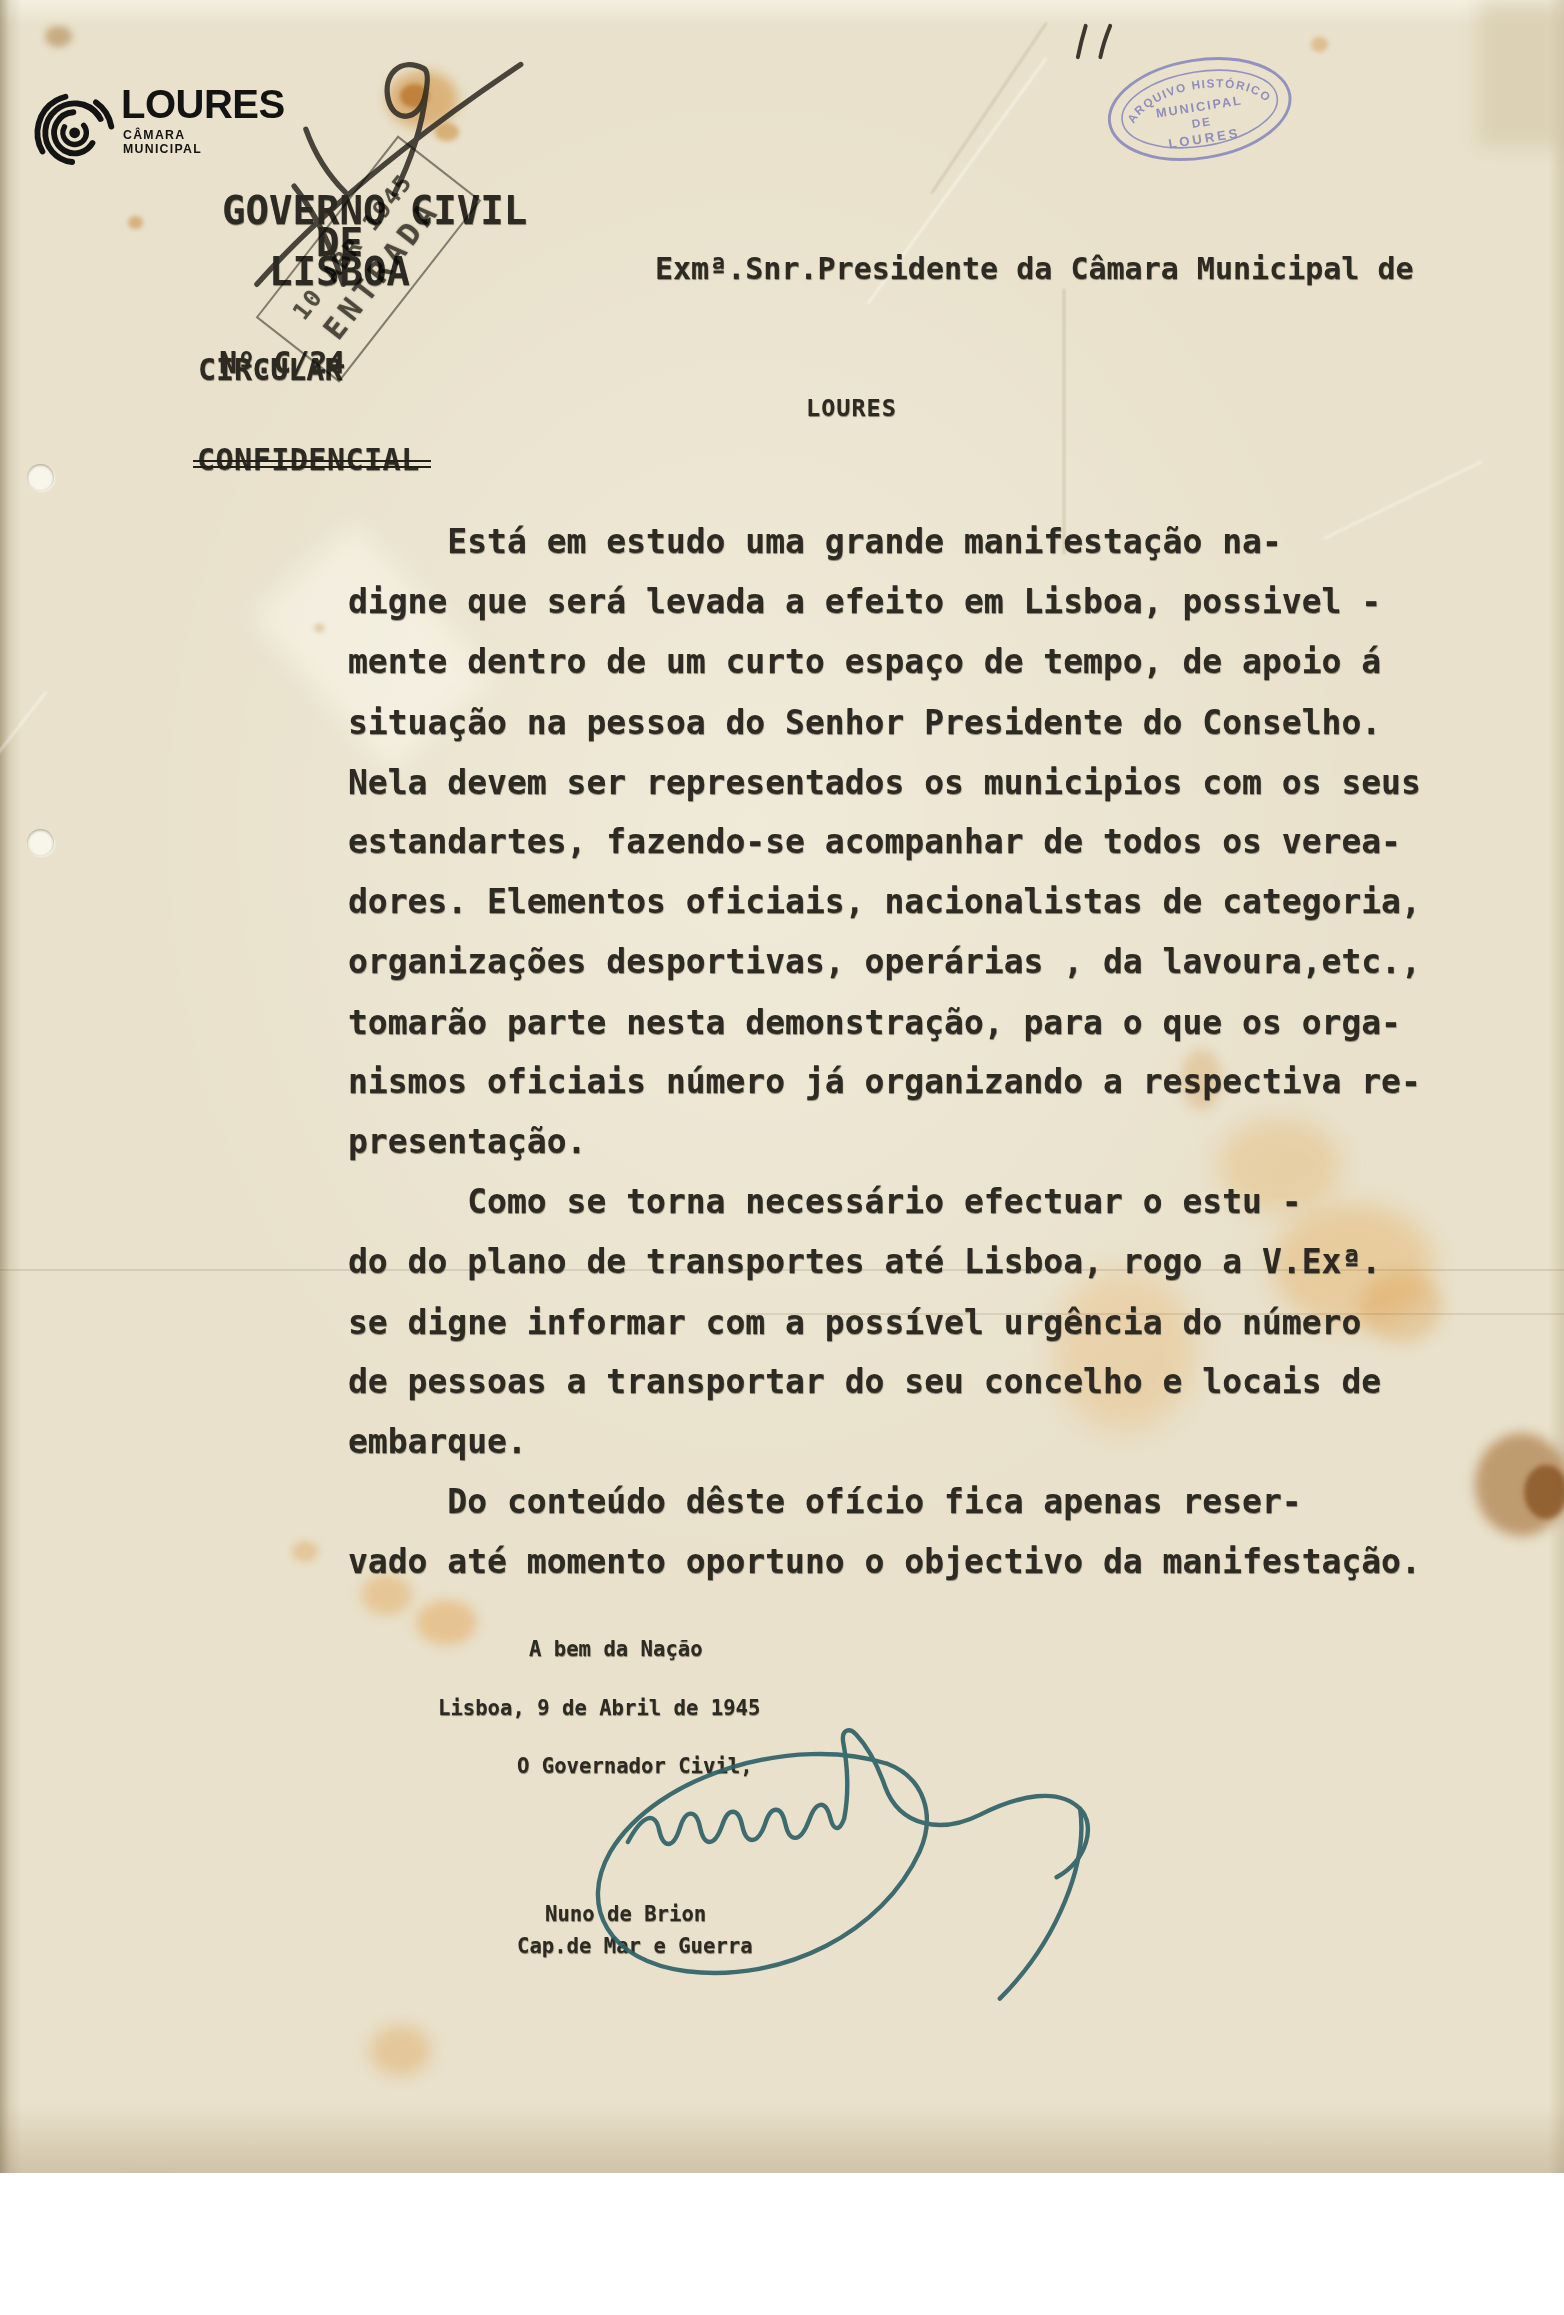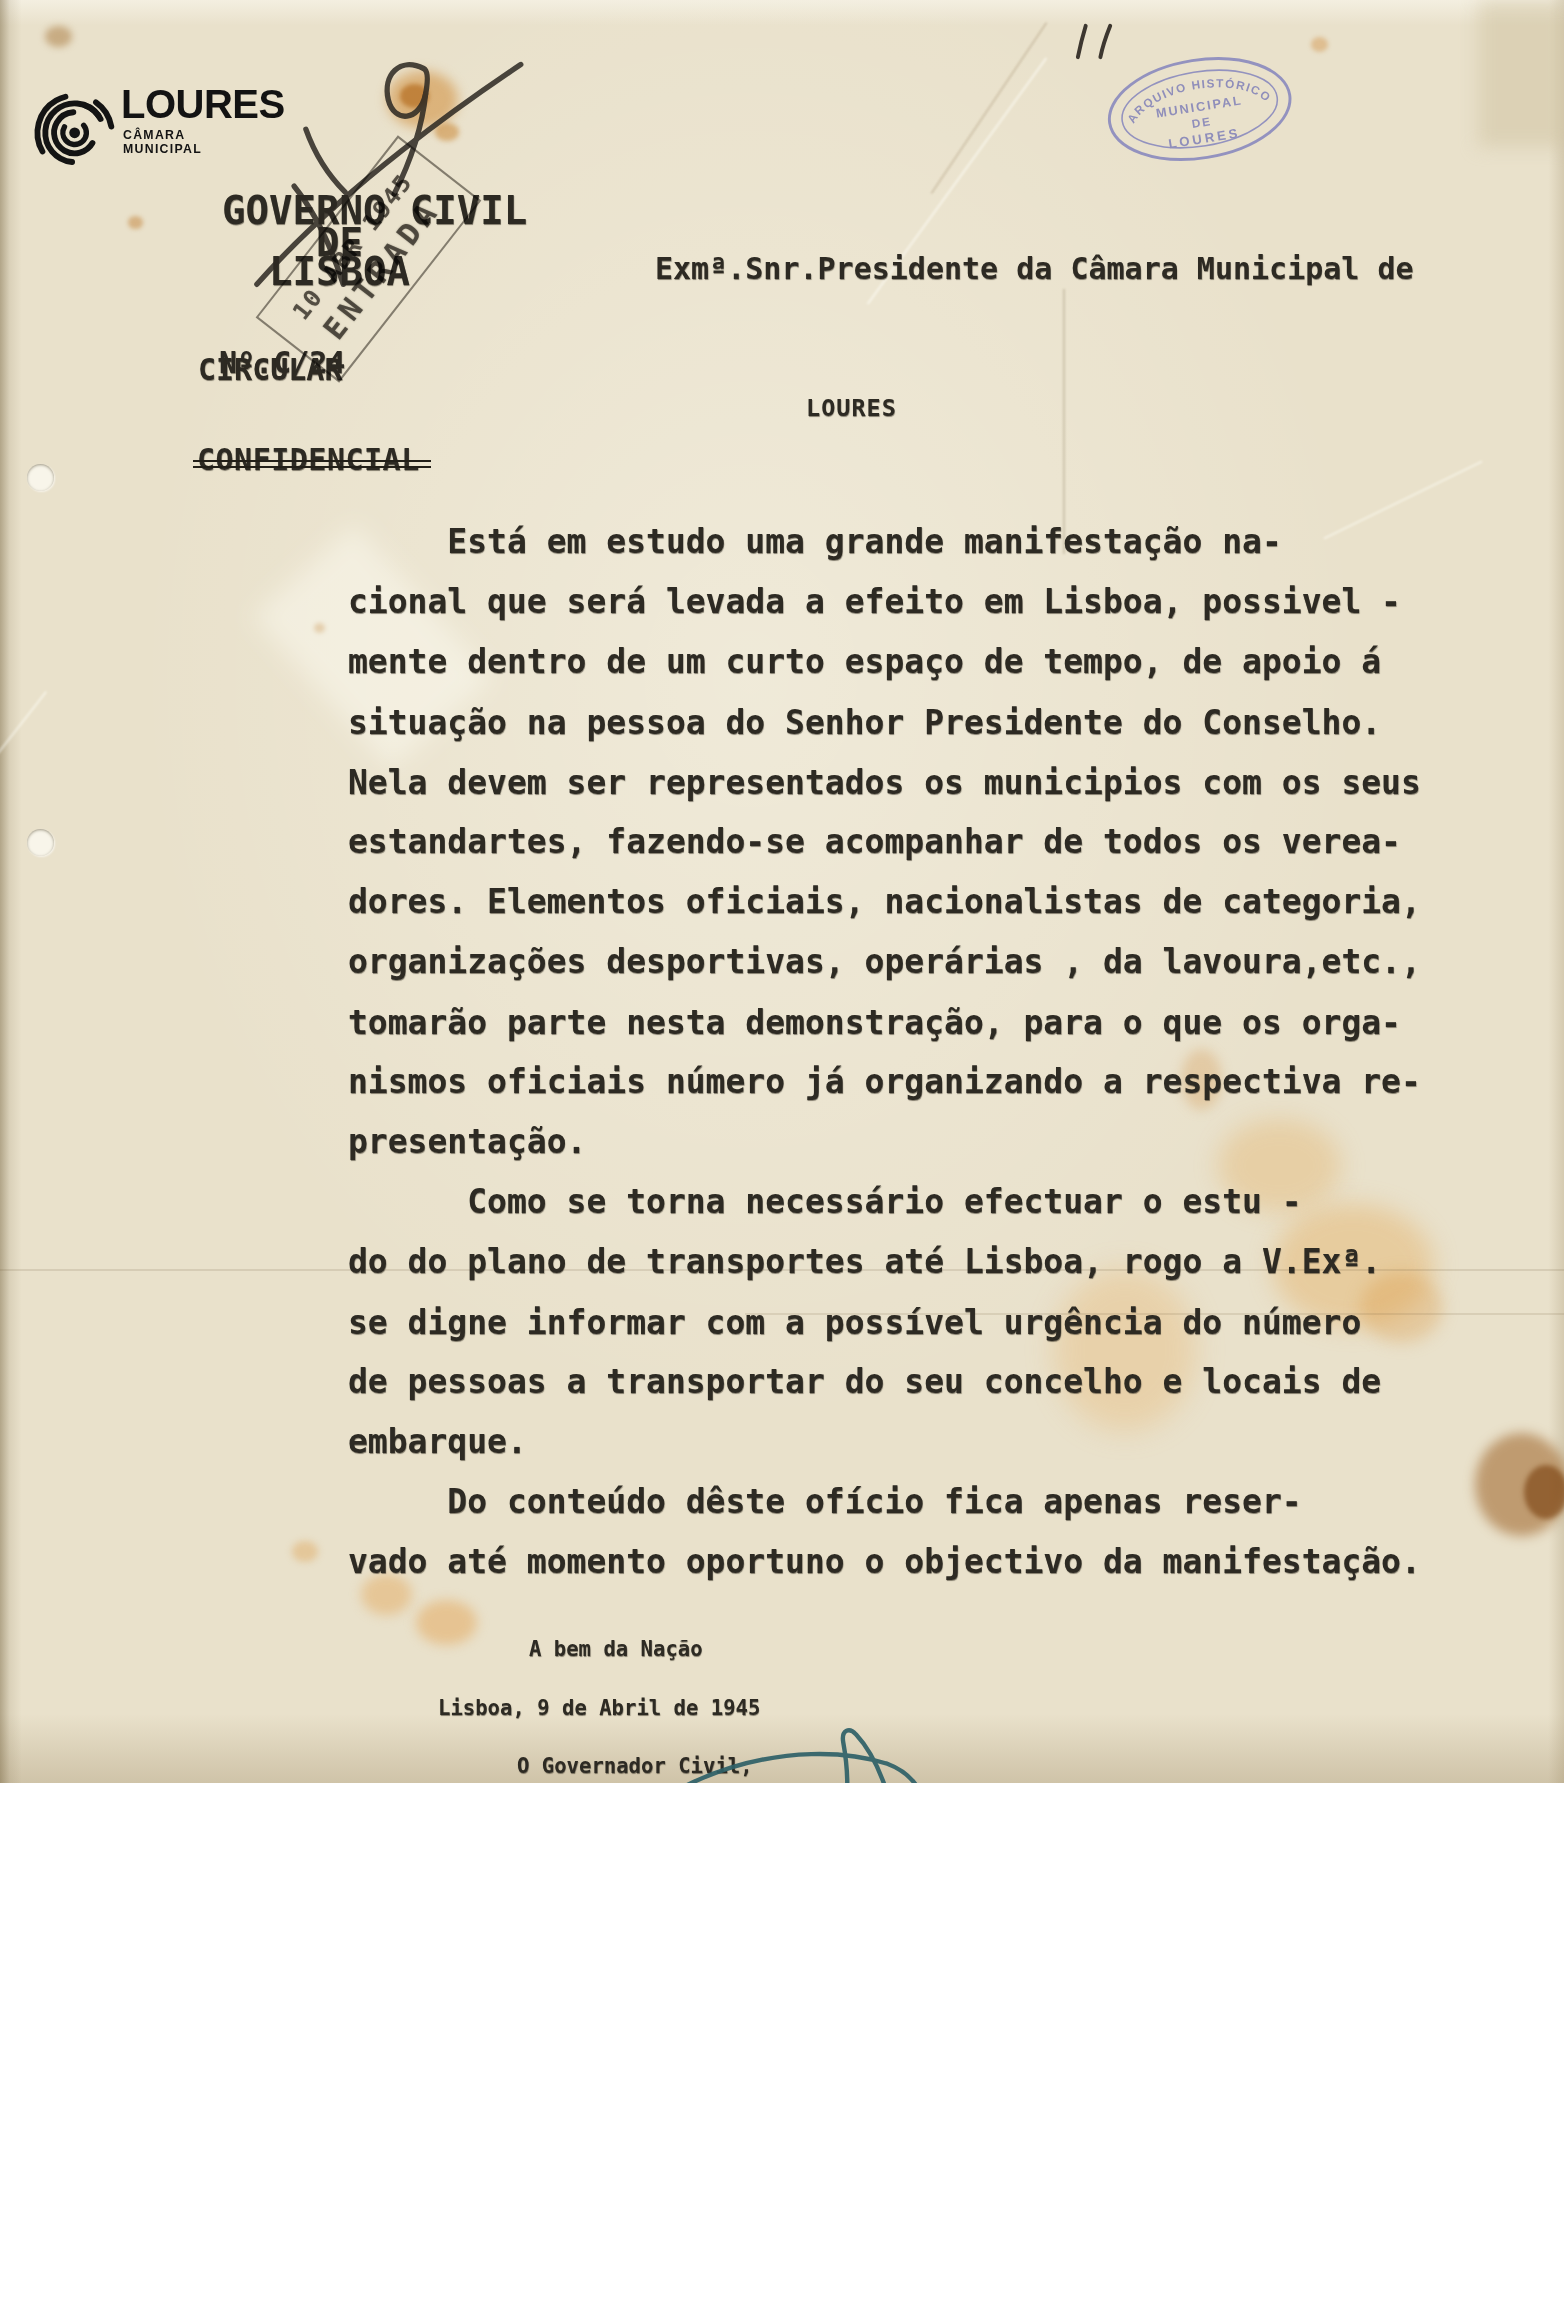--- a/index.html
+++ b/index.html
@@ -1,17 +1,17 @@
 <!DOCTYPE html>
 <html><head>
 <meta charset="utf-8">
 <style>
   html,body{margin:0;padding:0;}
   .page{
-    position:relative; width:1564px; height:1783px; overflow:hidden;
+    position:relative; width:1564px; height:2173px; overflow:hidden;
     background-color:#e9e1cb;
     background-image:
       radial-gradient(ellipse 882px 1078px at 48% 38%, rgba(255,255,248,.30), rgba(255,255,248,0) 70%),
       linear-gradient(90deg, rgba(110,92,55,.45) 0px, rgba(110,92,55,.12) 9.8px, rgba(110,92,55,0) 21.6px),
       linear-gradient(270deg, rgba(140,120,80,.22) 0px, rgba(140,120,80,0) 15.7px),
       linear-gradient(0deg, rgba(140,118,78,.28) 0px, rgba(140,118,78,0) 69px),
       linear-gradient(180deg, rgba(252,250,242,.55) 0px, rgba(252,250,242,0) 25.5px);
     font-family:"DejaVu Sans Mono", monospace;
   }
   .tw{
@@ -162,21 +162,21 @@
 
   <div class="entry-stamp">
     <div class="d1">10 ABR 1945</div>
     <div class="d2">ENTRADA</div>
   </div>
 
   <div class="tw" style="left:655px;top:251px;font-size:30px;">Exmª.Snr.Presidente da Câmara Municipal de</div>
   <div class="tw" style="left:806px;top:394px;font-size:23.5px;letter-spacing:1px;">LOURES</div>
 
   <div class="tw body-line" style="top:523px">     Está em estudo uma grande manifestação na-</div>
-  <div class="tw body-line" style="top:583px">cional que será levada a efeito em Lisboa, possivel -</div>
+  <div class="tw body-line" style="top:583px">digne que será levada a efeito em Lisboa, possivel -</div>
   <div class="tw body-line" style="top:643px">mente dentro de um curto espaço de tempo, de apoio á</div>
   <div class="tw body-line" style="top:704px">situação na pessoa do Senhor Presidente do Conselho.</div>
   <div class="tw body-line" style="top:764px">Nela devem ser representados os municipios com os seus</div>
   <div class="tw body-line" style="top:823px">estandartes, fazendo-se acompanhar de todos os verea-</div>
   <div class="tw body-line" style="top:883px">dores. Elementos oficiais, nacionalistas de categoria,</div>
   <div class="tw body-line" style="top:943px">organizações desportivas, operárias , da lavoura,etc.,</div>
   <div class="tw body-line" style="top:1004px">tomarão parte nesta demonstração, para o que os orga-</div>
   <div class="tw body-line" style="top:1063px">nismos oficiais número já organizando a respectiva re-</div>
   <div class="tw body-line" style="top:1123px">presentação.</div>
   <div class="tw body-line" style="top:1183px">      Como se torna necessário efectuar o estu -</div>

